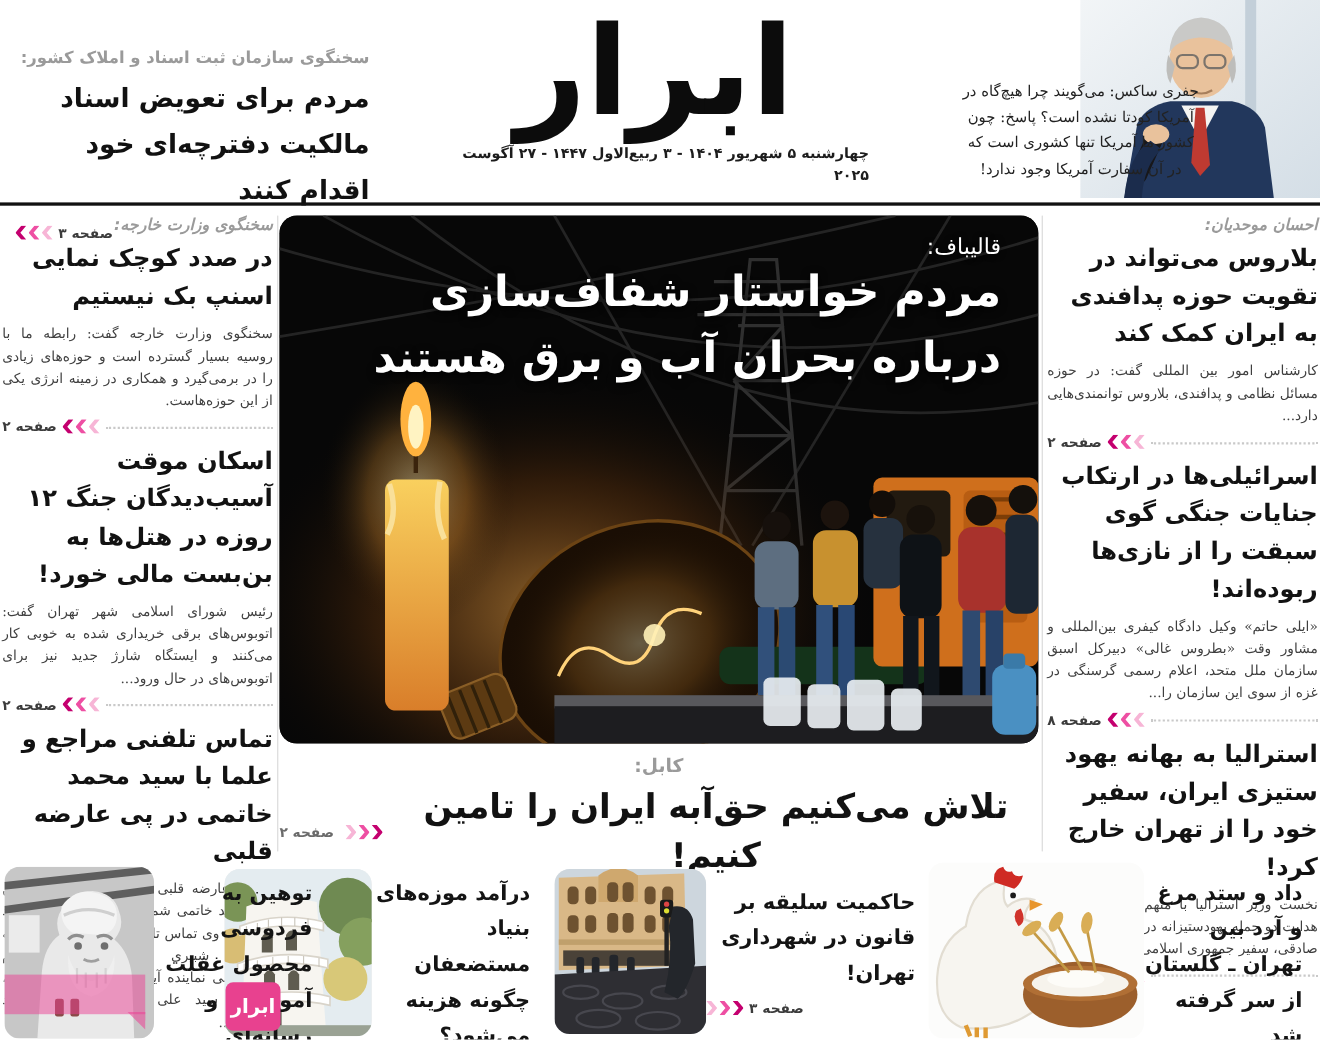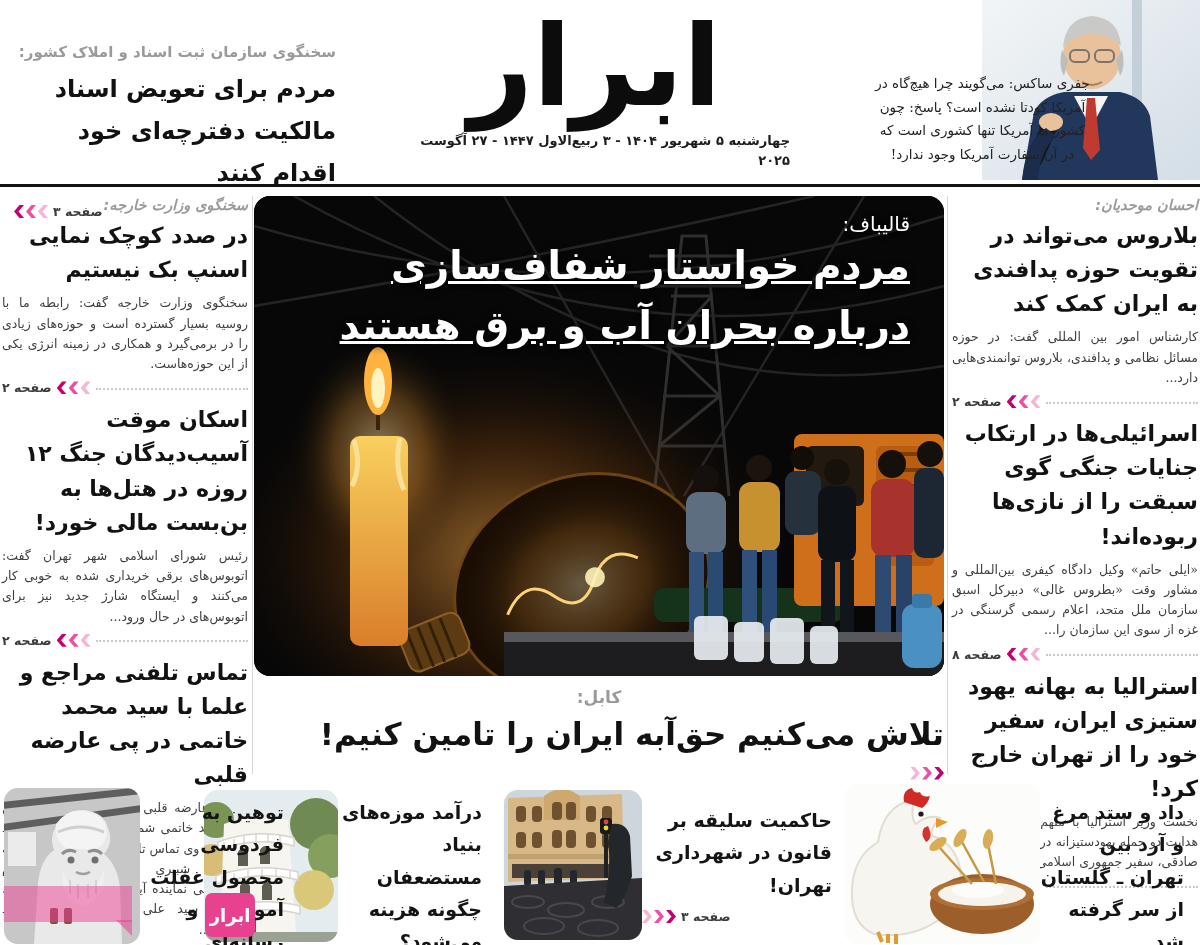--- a/index.html
+++ b/index.html
@@ -47,25 +47,25 @@
   .col h2 { font-size:22px; font-weight:bold; color:#121212; line-height:1.55; margin:2px 0 6px; }
   .col p { font-size:12.5px; color:#3f3f3f; line-height:1.62; text-align:justify; margin-bottom:6px;
     font-family:"DejaVu Serif","DejaVu Sans",serif; }
 
   
   .center { position:absolute; right:256px; top:196px; width:690px; }
   .mainimg { position:relative; width:690px; height:480px; border-radius:16px; overflow:hidden; background:#060606; }
   .mainimg svg { display:block; width:100%; height:100%; }
   .overlay { position:absolute; top:16px; right:34px; text-align:right; color:#fff; }
   .overlay .okick { font-size:20px; font-weight:normal; text-shadow:0 1px 6px rgba(0,0,0,.9); }
-  .overlay h1 { font-size:39px; font-weight:bold; line-height:1.55; text-shadow:0 2px 8px rgba(0,0,0,.9);text-decoration:underline; }
+  .overlay h1 { font-size:39px; font-weight:bold; line-height:1.55; text-shadow:0 2px 8px rgba(0,0,0,.9); }
 
   .kabul { margin-top:8px; text-align:center; }
   .kabul .kicker { font-size:17px; }
-  .kabul .krow { display:flex; direction:rtl; justify-content:center; align-items:flex-start; gap:10px; margin-top:2px;flex-direction:column; }
+  .kabul .krow { display:flex; direction:rtl; justify-content:center; align-items:center; gap:10px; margin-top:2px; }
   .kabul h2 { font-size:31px; font-weight:bold; color:#121212; line-height:1.4; }
   .kabul .ptxt { color:#6b6b6b; }
 
   
   .bottom { position:absolute; top:782px; left:0; width:1200px; height:163px; }
   .bblock { position:absolute; top:0; height:163px; display:flex; direction:rtl; }
   .bblock .btxt { text-align:right; padding-top:14px; }
   .bblock h3 { font-size:19px; font-weight:bold; color:#141414; line-height:1.7; }
   .bblock .pageref { direction:ltr; margin-top:8px; }
   .bimg { border-radius:14px; overflow:hidden; position:relative; flex:none; background:#eee; }

